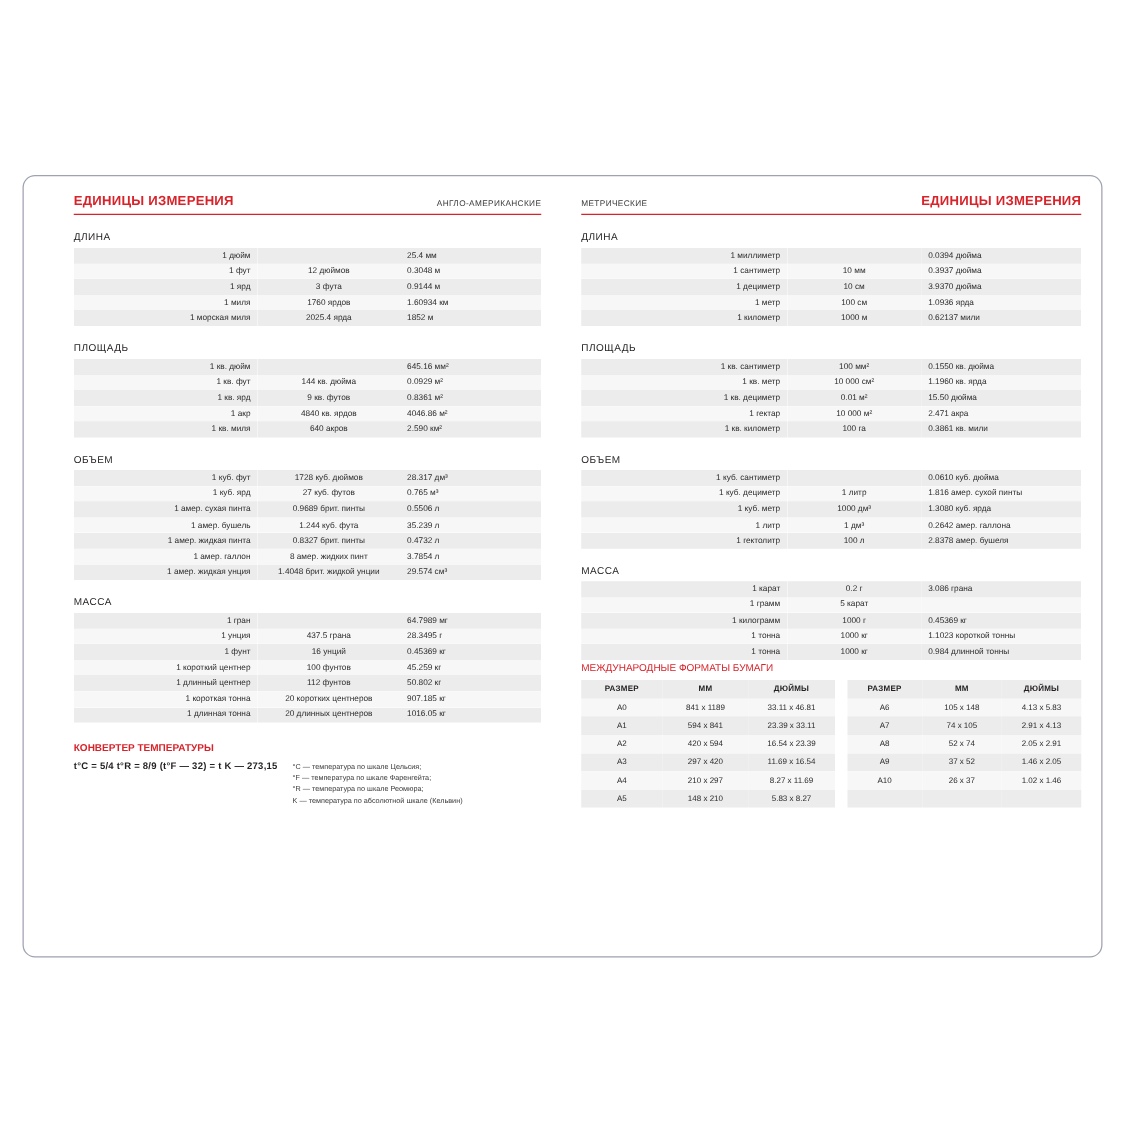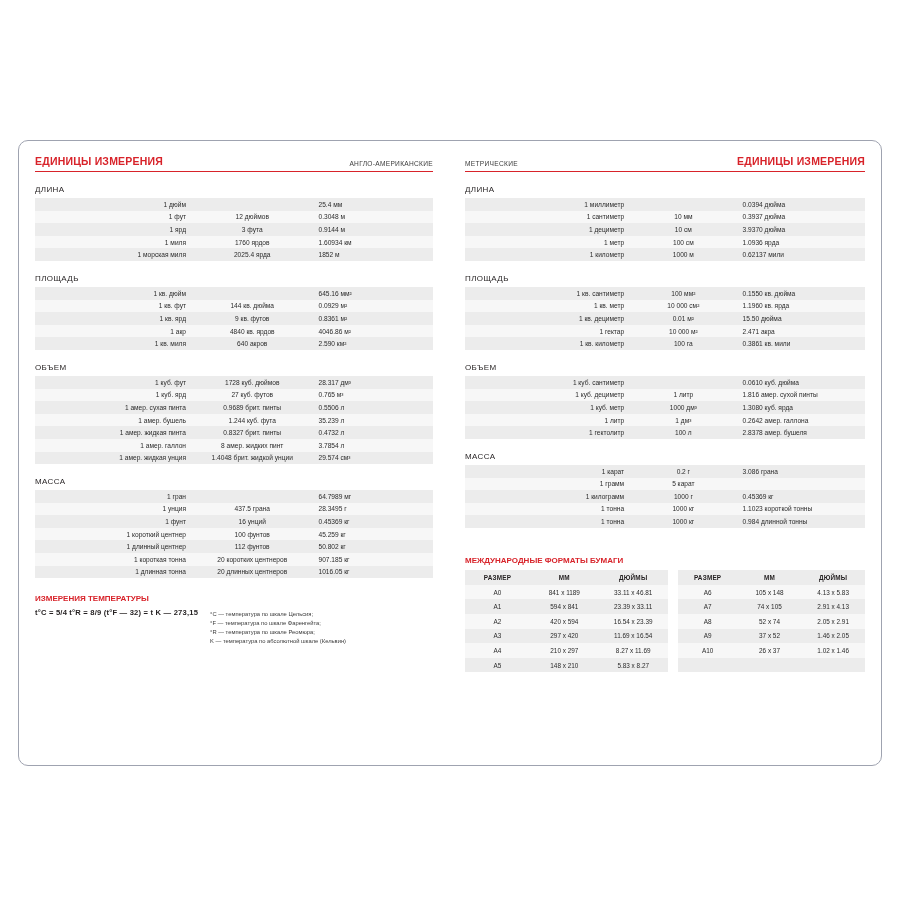--- a/index.html
+++ b/index.html
@@ -3,20 +3,21 @@
 <meta charset="utf-8">
 <style>
   html,body{margin:0;padding:0;background:#ffffff;}
   body{width:900px;height:900px;font-family:"Liberation Sans",sans-serif;color:#231f20;}
   .page{position:relative;width:900px;height:900px;background:#ffffff;}
   .sheet{
     position:absolute;left:18px;top:140px;width:864px;height:626px;
     background:#ffffff;border:1px solid #9fa3b0;border-radius:10px;
     box-sizing:border-box;
     display:flex;
+    padding-left:24px;
   }
   .col{box-sizing:border-box;padding:14px 16px 10px 16px;}
   .col-left{width:432px;border-right:0px;}
   .col-right{width:432px;}
   .hdr{display:flex;align-items:flex-end;justify-content:space-between;border-bottom:1.6px solid #d8232a;padding-bottom:4px;}
   .hdr .big{color:#d8232a;font-weight:bold;font-size:10.5px;letter-spacing:.2px;}
   .hdr .small{color:#3b3b3b;font-size:6.6px;letter-spacing:.3px;text-transform:uppercase;}
   .hdr.right{justify-content:space-between;}
   .sect{margin-top:13px;}
   .sect-title{font-size:8px;font-weight:normal;letter-spacing:.4px;color:#231f20;margin-bottom:4px;}
@@ -31,21 +32,21 @@
   .col-right td.c1{width:42%;}
   .col-right td.c2{width:26%;}
   .col-right td.c3{width:32%;}
 
   .temp-title{color:#d8232a;font-weight:bold;font-size:8px;margin-top:16px;margin-bottom:5px;}
   .temp-formula{font-size:7.6px;font-weight:bold;letter-spacing:.2px;}
   .temp-block{display:flex;gap:12px;align-items:flex-start;}
   .temp-notes{font-size:5.8px;line-height:1.55;color:#3a3a3a;margin-top:2px;}
   .temp-notes div{white-space:nowrap;}
 
-  .paper-title{color:#d8232a;font-weight:bold;font-size:8px;margin-top:28px;margin-bottom:5px;}
+  .paper-title{color:#d8232a;font-weight:normal;font-size:8px;margin-top:2px;margin-bottom:5px;}
   .paper-wrap{display:flex;gap:10px;}
   table.paper{border-collapse:collapse;table-layout:fixed;}
   table.paper.left{width:212px;}
   table.paper.right{width:196px;}
   table.paper th{font-size:6.4px;font-weight:bold;letter-spacing:.2px;height:13px;background:#ececec;color:#231f20;}
   table.paper td{font-size:6.4px;height:12.6px;text-align:center;color:#2b2b2b;}
   table.paper tr.odd td{background:#ececec;}
   table.paper tr.even td{background:#f7f7f7;}
   table.paper .pc1{width:32%;}
   table.paper .pc2{width:34%;}
@@ -208,21 +209,21 @@
               </tr>
               <tr class="odd">
                 <td class="c1">1 длинная тонна</td>
                 <td class="c2">20 длинных центнеров</td>
                 <td class="c3">1016.05 кг</td>
               </tr>
             </tbody>
           </table>
       </div>
 
-      <div class="temp-title">ИЗМЕРЕНИЯ ТЕМПЕРАТУРЫ</div>
+      <div class="temp-title">КОНВЕРТЕР ТЕМПЕРАТУРЫ</div>
       <div class="temp-block">
         <div class="temp-formula">t°C = 5/4 t°R = 8/9 (t°F — 32) = t K — 273,15</div>
         <div class="temp-notes">
           <div>°С — температура по шкале Цельсия;</div>
           <div>°F — температура по шкале Фаренгейта;</div>
           <div>°R — температура по шкале Реомюра;</div>
           <div>K — температура по абсолютной шкале (Кельвин)</div>
         </div>
       </div>
     </div>

